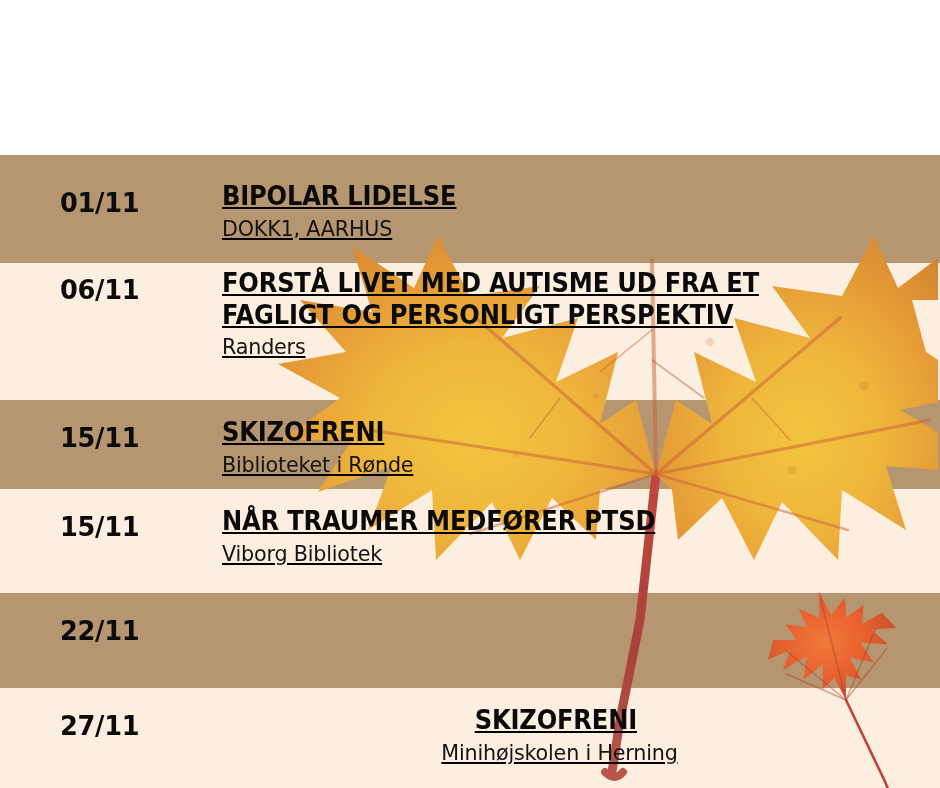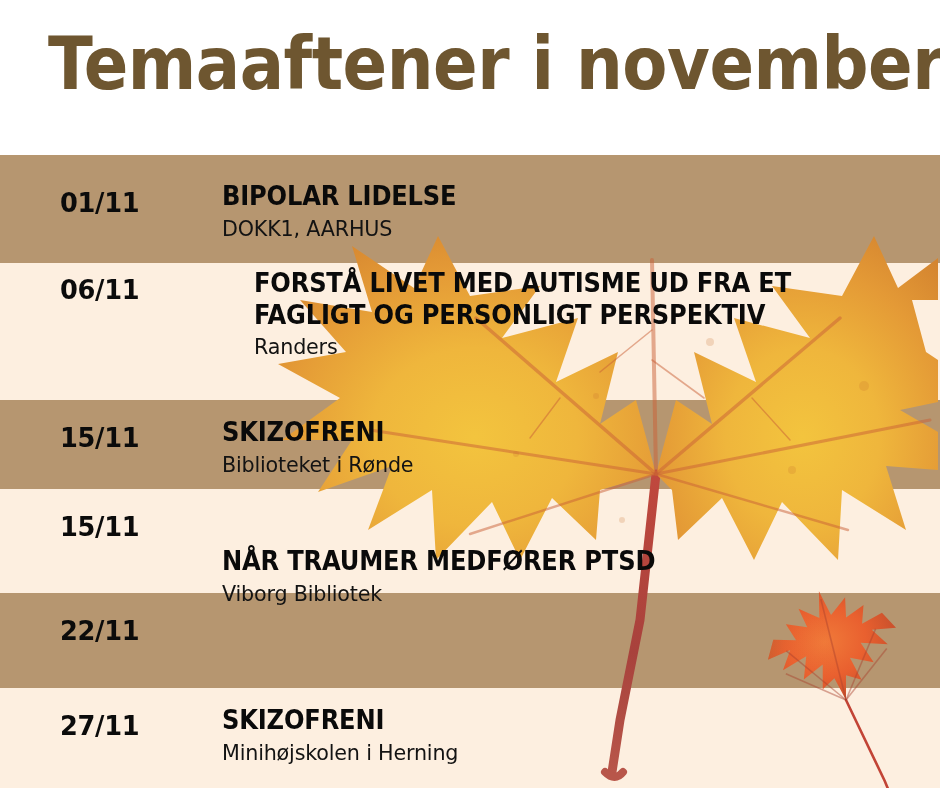--- a/index.html
+++ b/index.html
@@ -87,20 +87,21 @@
     font-weight: bold;
     color: #0b0b0b;
     letter-spacing: -0.3px;
     transform: scaleX(0.95);
     transform-origin: left center;
   }
   .row-body {
     position: absolute;
     left: 222px;
     right: 0;
+    text-decoration: underline;
   }
   .row-title {
     font-family: "DejaVu Sans", sans-serif;
     font-size: 26px;
     font-weight: bold;
     color: #0a0a0a;
     letter-spacing: -0.2px;
     line-height: 1.22;
     transform: scaleX(0.93);
     transform-origin: left top;
@@ -234,64 +235,61 @@
           <path d="M0 0 L0 -104"></path>
           <path d="M0 0 L-46 -62"></path>
           <path d="M0 0 L46 -62"></path>
           <path d="M0 0 L-52 -40"></path>
           <path d="M0 0 L52 -40"></path>
         </g>
       </g>
     </svg>
   </div>
 
-  <div class="header" style="background: rgb(255, 255, 255); height: 155px;">
-    <div class="poster-title" style="color: rgb(110, 86, 48);">Temaaftener i november</div>
-  </div>
 
   <div class="rows">
 
     <div class="row" style="top: 155px; height: 108px;">
       <div class="row-date" style="top: 32px;">01/11</div>
       <div class="row-body" style="top: 26px;">
         <div class="row-title">BIPOLAR LIDELSE</div>
         <div class="row-venue">DOKK1, AARHUS</div>
       </div>
     </div>
 
     <div class="row" style="top: 246px; height: 137px;">
       <div class="row-date" style="top: 28px;">06/11</div>
-      <div class="row-body" style="top: 22px; margin-left: 32px;">
+      <div class="row-body" style="top: 22px;">
         <div class="row-title">FORSTÅ LIVET MED AUTISME UD FRA ET
 FAGLIGT OG PERSONLIGT PERSPEKTIV</div>
         <div class="row-venue">Randers</div>
       </div>
     </div>
 
     <div class="row" style="top: 400px; height: 89px;">
       <div class="row-date" style="top: 22px;">15/11</div>
       <div class="row-body" style="top: 17px;">
         <div class="row-title">SKIZOFRENI</div>
         <div class="row-venue">Biblioteket i Rønde</div>
       </div>
     </div>
 
     <div class="row" style="top: 489px; height: 104px;">
       <div class="row-date" style="top: 22px;">15/11</div>
-      <div class="row-body" style="top: 17px; margin-top: 40px;">
+      <div class="row-body" style="top: 17px;">
         <div class="row-title">NÅR TRAUMER MEDFØRER PTSD</div>
         <div class="row-venue">Viborg Bibliotek</div>
       </div>
     </div>
 
     <div class="row tight" style="top: 593px; height: 113px;">
       <div class="row-date" style="top: 22px;">22/11</div>
     </div>
 
-    <div class="row" style="top: 688px; height: 73px;">
+    <div class="row" style="top: 688px; height: 73px; text-align: center;">
       <div class="row-date" style="top: 22px;">27/11</div>
       <div class="row-body" style="top: 17px;">
         <div class="row-title">SKIZOFRENI</div>
         <div class="row-venue">Minihøjskolen i Herning</div>
       </div>
     </div>
 
   </div>
 </div>
 

